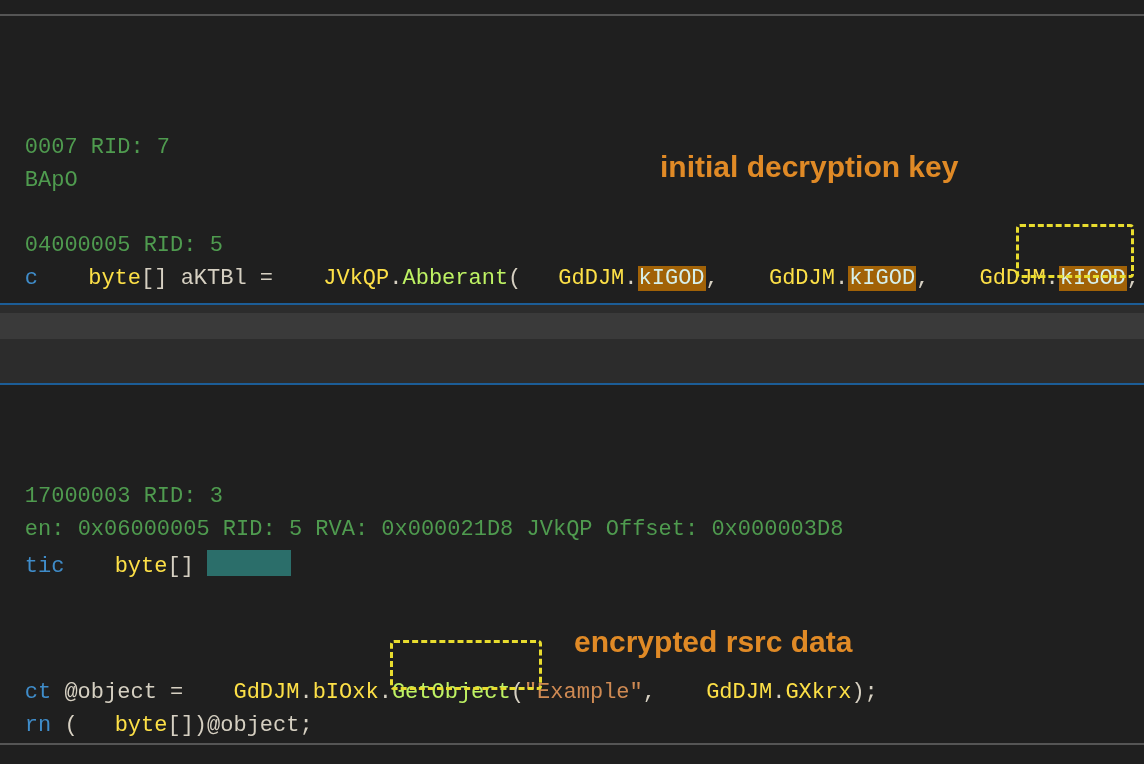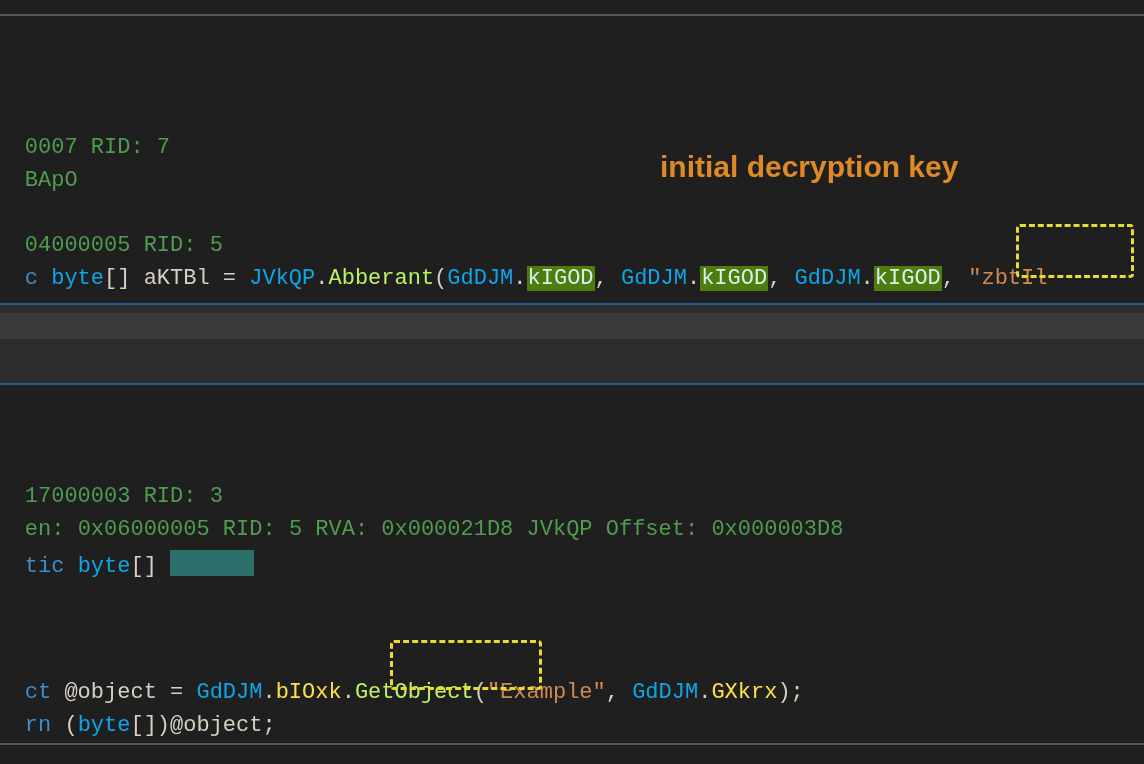--- a/index.html
+++ b/index.html
@@ -50,27 +50,27 @@
     font-size: 30px;
     margin-top: 24px;
   }
   .line {
     position: absolute;
     white-space: pre;
     left: -28px;
   }
   .tok-g { color: #4f9b4f; }   
   .tok-b { color: #3f8cc9; }   
-  .tok-t { color: #0ea5e9; }   
+  .tok-t { color: #fde047; margin-left: 37px; }   
   .tok-w { color: #d6d0c2; }   
   .tok-m { color: #fde047; }   
   .tok-y { color: #bef264; }   
   .tok-s { color: #cf8a53; }   
   .hi {
-    background: #4d7c0f;
+    background: #a16207;
     color: #d6f0eb;
     padding: 0 1px;
   }
   .select-box {
     display: inline-block;
     width: 84px; height: 26px;
     background: #2b6e6a;
     vertical-align: -4px;
   }
   .highlight-box {
@@ -123,15 +123,16 @@
 
   <div class="line" style="top:270px">
     <span class="tok-b">ct</span><span> </span><span class="tok-w">@object</span><span> </span><span class="tok-w">=</span><span> </span><span class="tok-t">GdDJM</span><span class="tok-w">.</span><span class="tok-m">bIOxk</span><span class="tok-w">.</span><span class="tok-y">GetObject</span><span class="tok-w">(</span><span class="tok-s">"Example"</span><span class="tok-w">,</span><span> </span><span class="tok-t">GdDJM</span><span class="tok-w">.</span><span class="tok-m">GXkrx</span><span class="tok-w">);</span>
   </div>
   <div class="line" style="top:303px">
     <span class="tok-b">rn</span><span> </span><span class="tok-w">(</span><span class="tok-t">byte</span><span class="tok-w">[])</span><span class="tok-w">@object</span><span class="tok-w">;</span>
   </div>
 
   <div class="hrule" style="top:358px"></div>
 
+  <div class="annot" style="top:216px; left:574px">encrypted rsrc data </div>
 
   <div class="highlight-box" style="top:255px; left:390px; width:152px; height:50px"></div>
 </div>
 
 </body></html>

